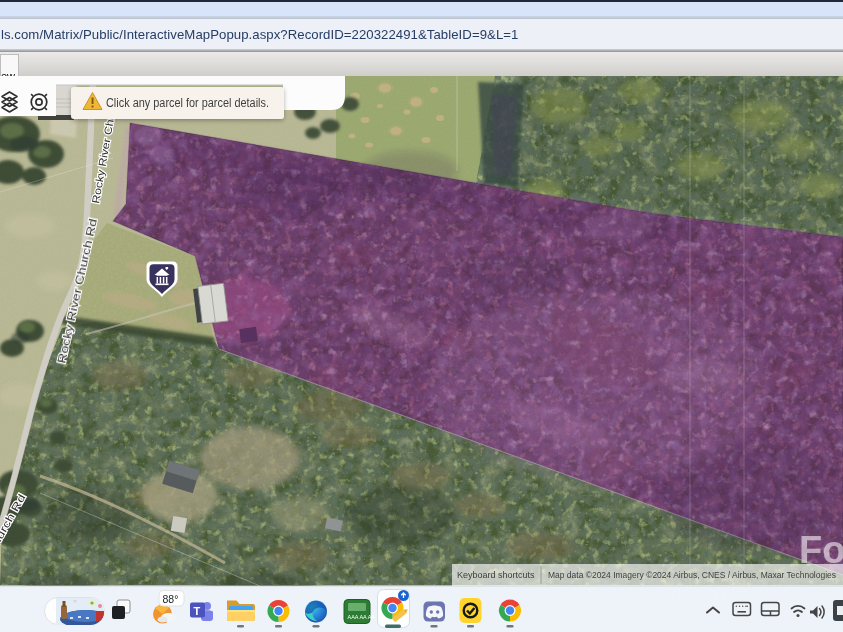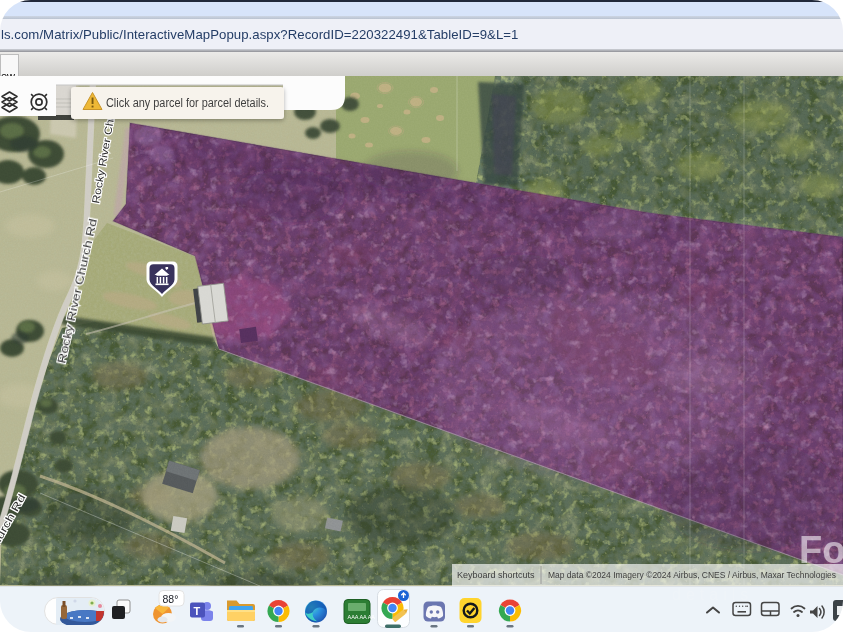--- a/index.html
+++ b/index.html
@@ -1,15 +1,15 @@
 <!DOCTYPE html>
 <html><head><meta charset="utf-8">
 <style>
 html,body{margin:0;padding:0;background:#fff;}
-#page{position:relative;width:843px;height:632px;overflow:hidden;font-family:"Liberation Sans",sans-serif;border-radius:31px;}
+#page{position:relative;width:843px;height:632px;overflow:hidden;font-family:"Liberation Sans",sans-serif;}
 .abs{position:absolute;}
 </style></head>
 <body>
 <div id="page">
 
   <div class="abs" style="left:0;top:0;width:843px;height:1.5px;background:#20283a"></div>
   <div class="abs" style="left:0;top:2px;width:843px;height:14px;background:#d7e4fa"></div>
   <div class="abs" style="left:0;top:16px;width:843px;height:3px;background:linear-gradient(#cdd6e4,#b9c2d0)"></div>
   <div class="abs" style="left:0;top:19px;width:843px;height:30px;background:#eef0f7"></div>
   <div class="abs" style="left:1px;top:27px;font-size:13.2px;color:#243d66;letter-spacing:0.05px;white-space:nowrap">ls.com/Matrix/Public/InteractiveMapPopup.aspx?RecordID=220322491&amp;TableID=9&amp;L=1</div>

